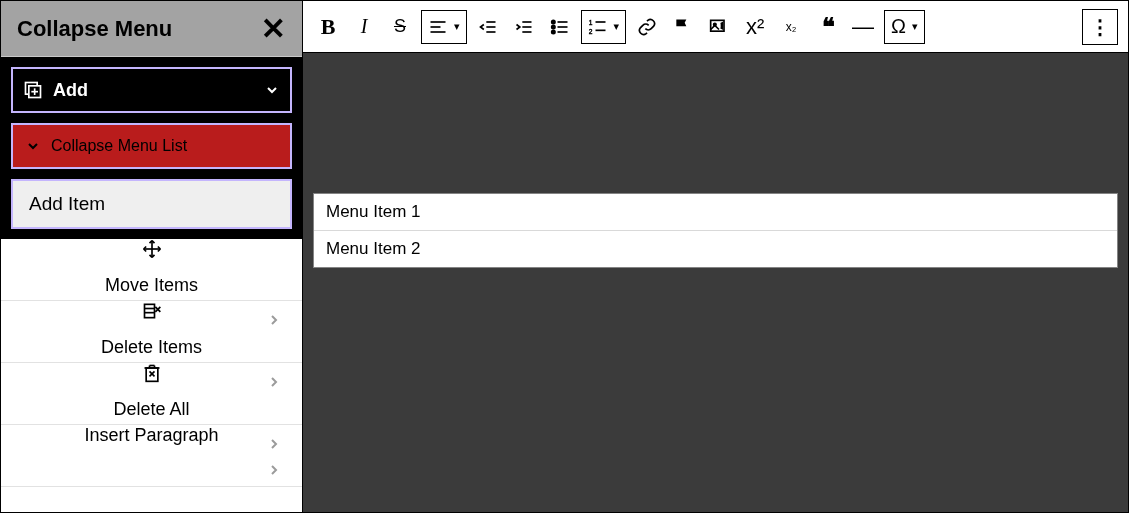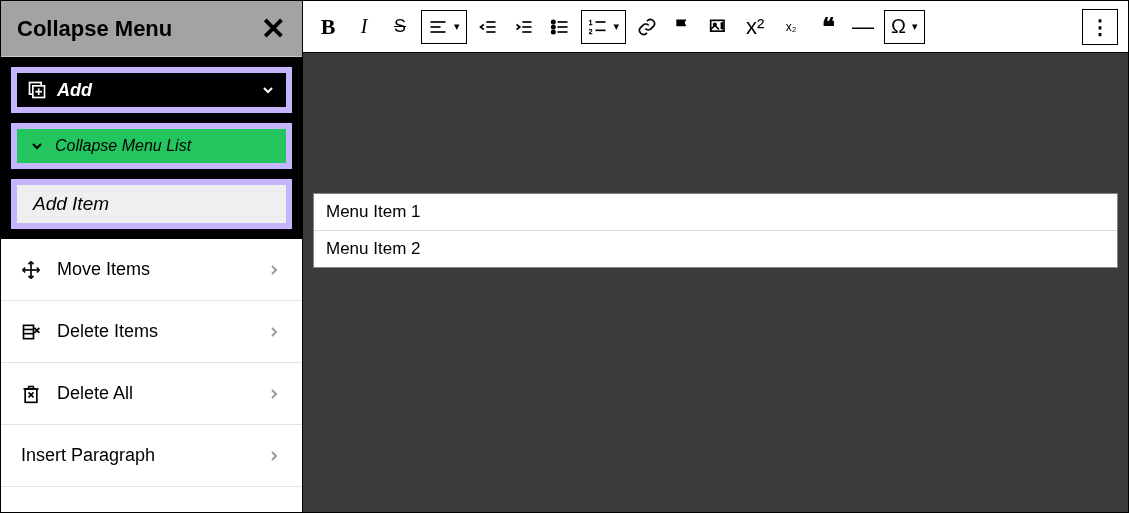--- a/index.html
+++ b/index.html
@@ -36,35 +36,35 @@
   }
   .close-x { font-size:30px; font-weight:700; cursor:pointer; line-height:1; }
 
   .black-block {
     background:#000;
     padding:10px;
     display:flex;
     flex-direction:column;
     gap:10px;
   }
-  .outline-red { border:6px solid #c4b5fd;font-style:italic; }
+  .outline-red { border:2px solid #c4b5fd; }
   .add-row {
     height:46px;
     background:#000;
     color:#fff;
     display:flex;
     align-items:center;
     padding:0 10px;
     gap:10px;
     font-size:18px; font-weight:600;
     position:relative;
   }
   .add-row .chev { margin-left:auto; }
   .white-row {
-    background:#22c55e;
+    background:#b91c1c;
     color:#000;
     height:46px;
     display:flex;
     align-items:center;
     padding:0 12px;
     gap:10px;
     font-size:16px;
   }
   .grey-row {
     background:#efefef;
@@ -80,20 +80,21 @@
   .menu-item {
     height:62px;
     border-bottom:1px solid #e2e2e2;
     display:flex;
     align-items:center;
     padding:0 20px;
     gap:16px;
     font-size:18px;
     color:#000;
     cursor:pointer;
+    flex-direction:column;
   }
   .menu-item .chevron-right {
     margin-left:auto;
     color:#9b9b9b;
   }
 
   
   .editor {
     flex:1;
     display:flex;

